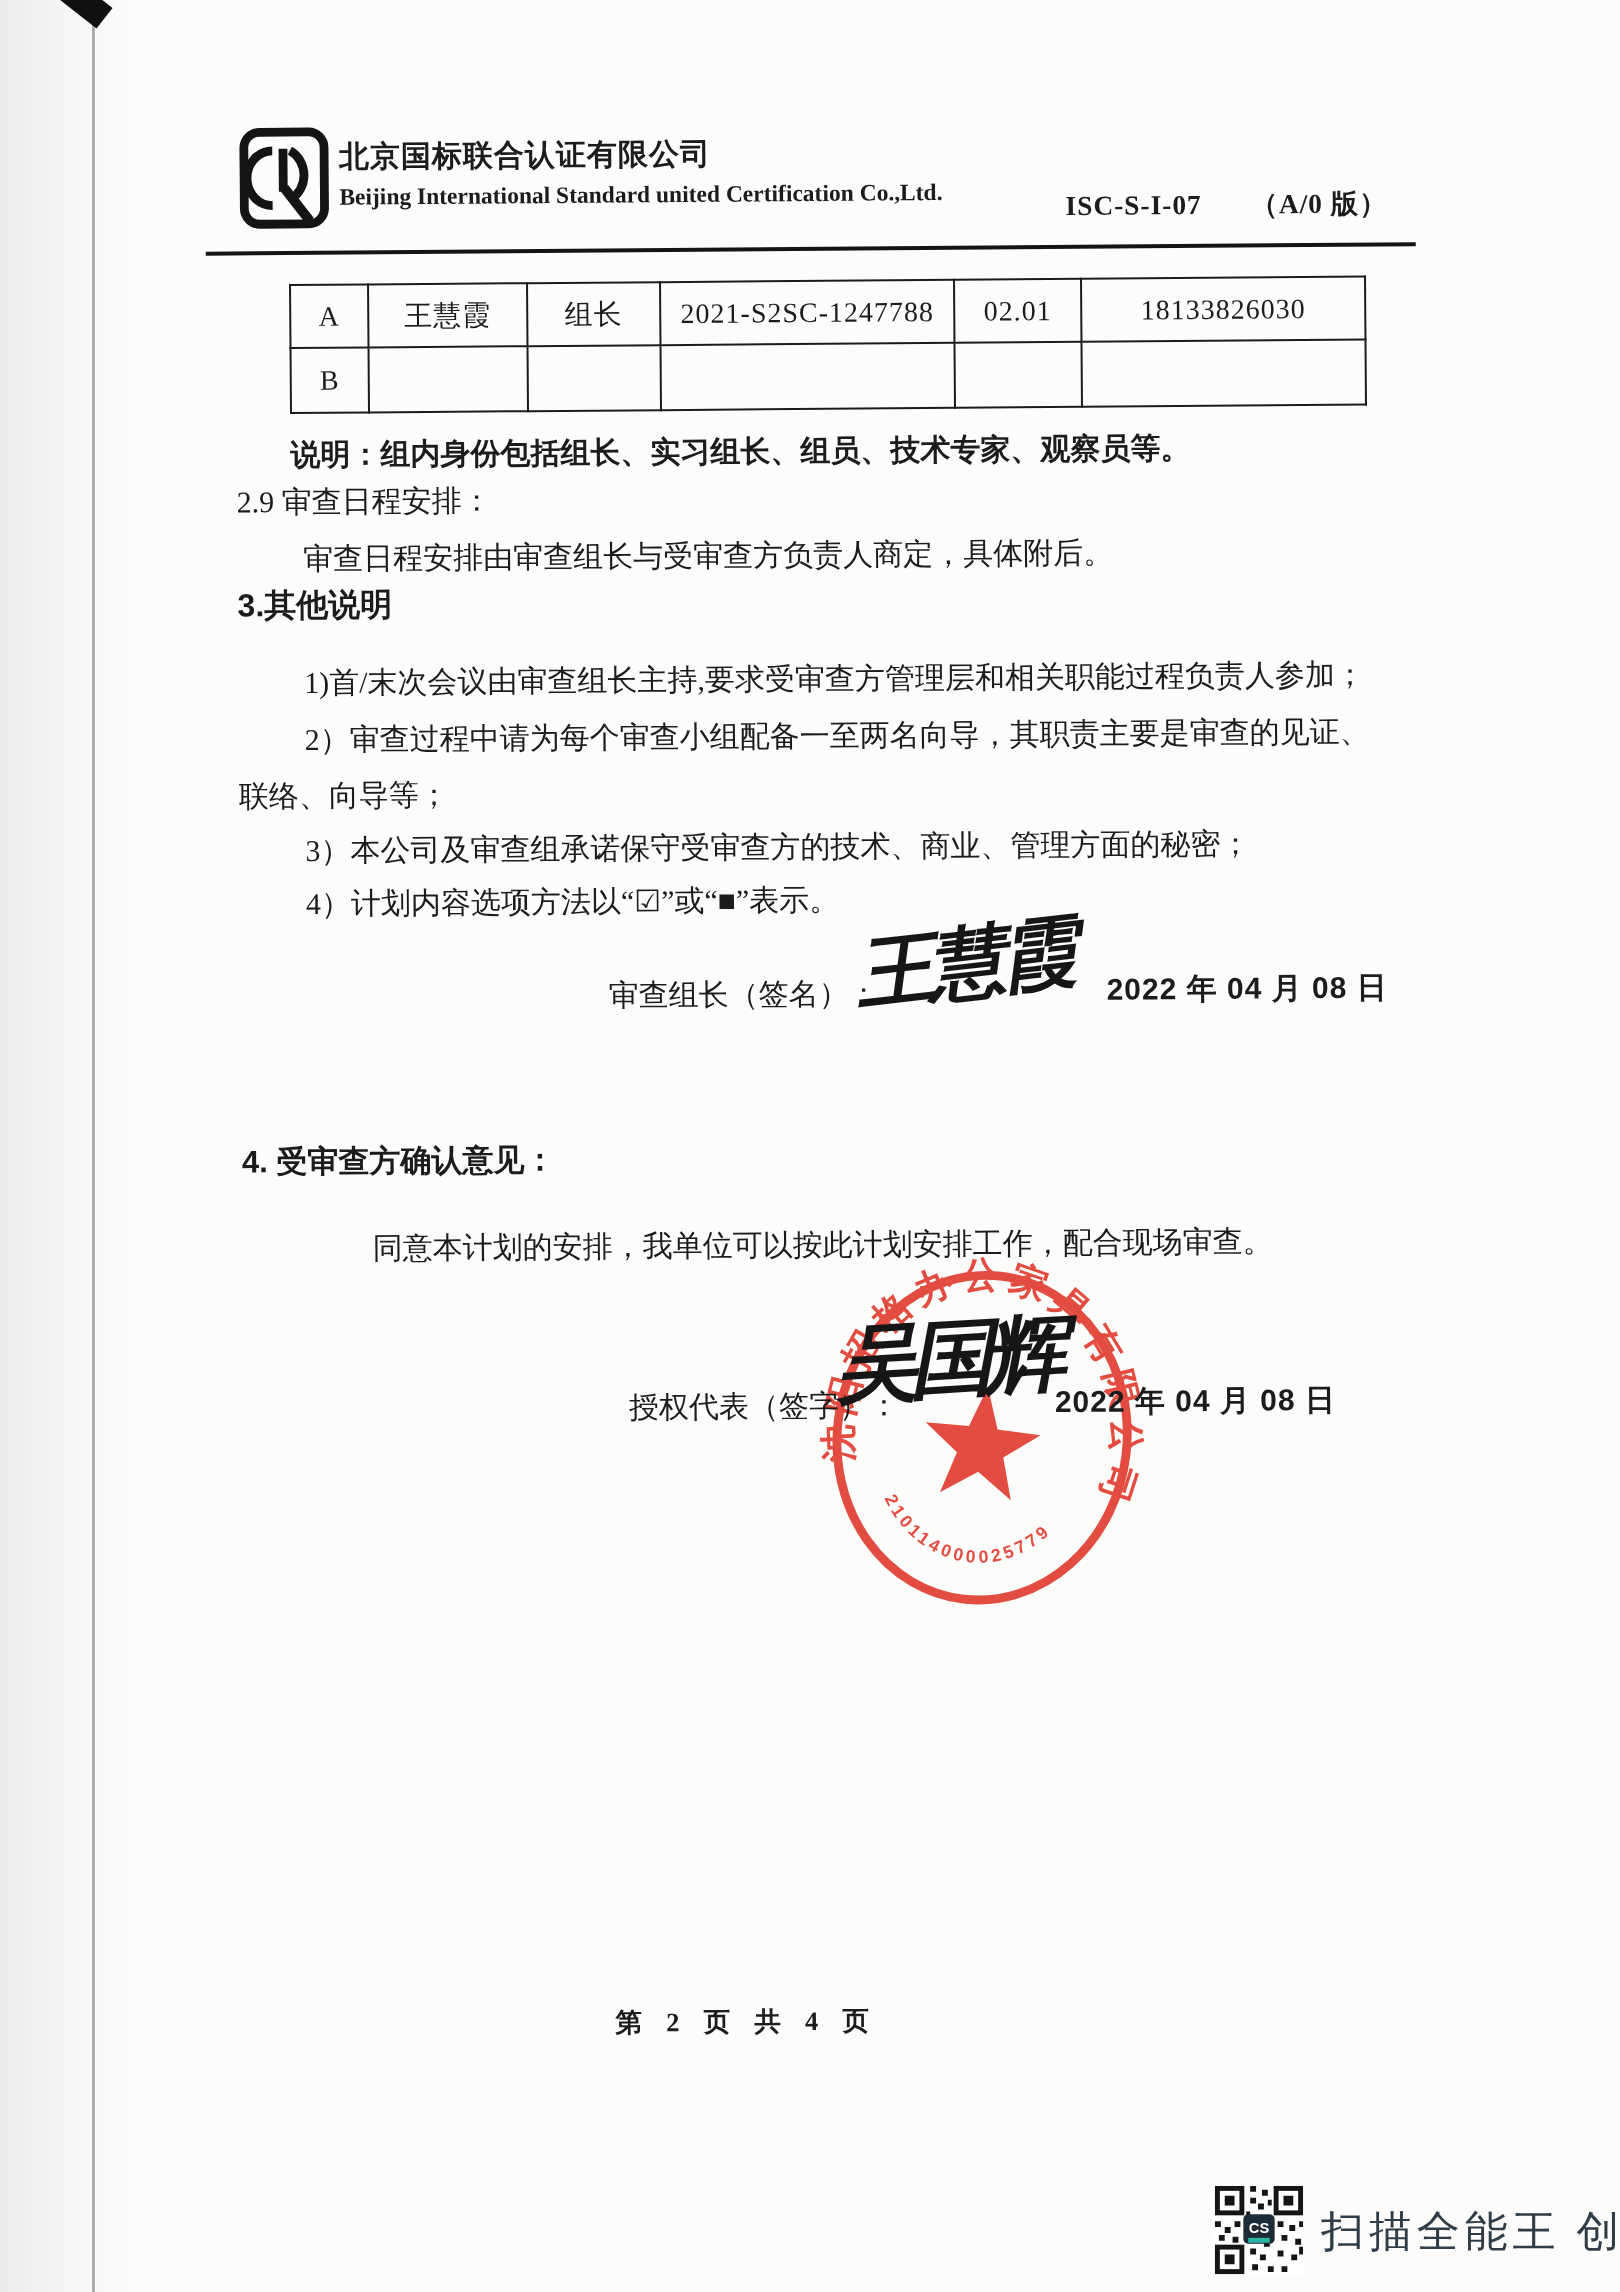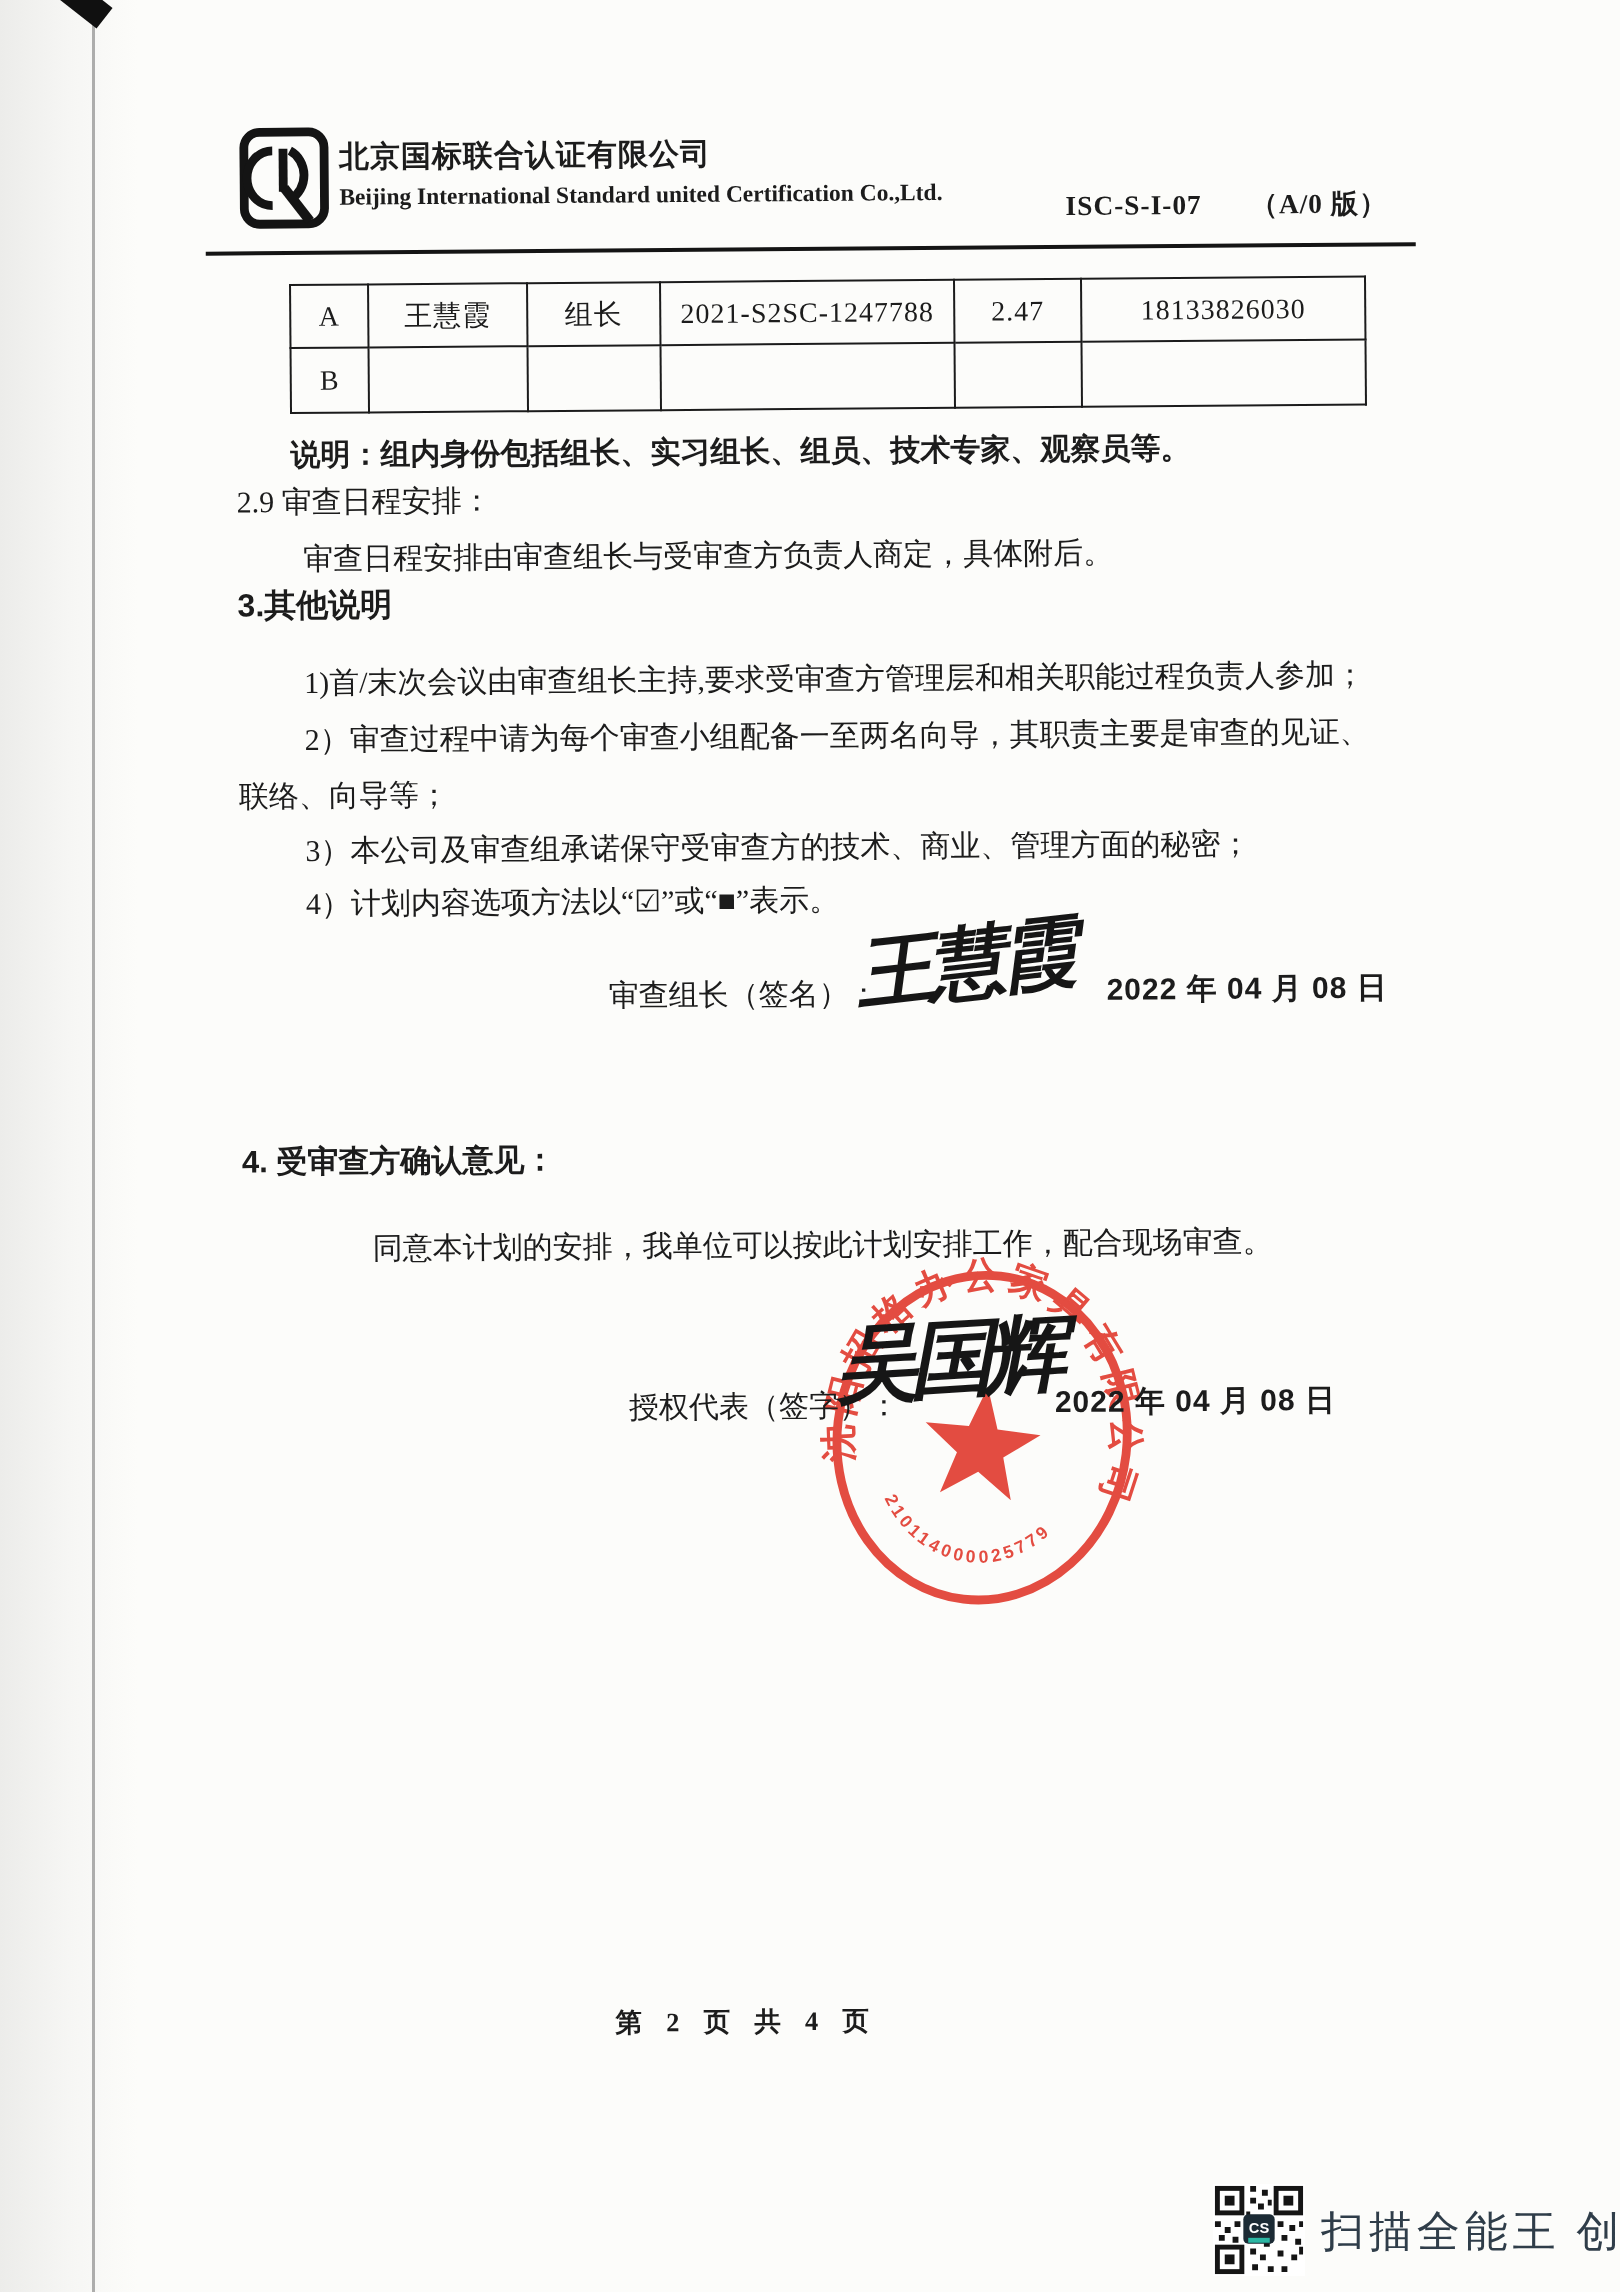--- a/index.html
+++ b/index.html
@@ -71,21 +71,21 @@
         <col style="width:294px">
           <col style="width:127px">
           <col style="width:284px">
       </colgroup>
       <tbody>
           <tr>
         <td>A</td>
         <td>王慧霞</td>
         <td>组长</td>
         <td>2021-S2SC-1247788</td>
-        <td>2.47</td>
+        <td>02.01</td>
         <td>18133826030</td>
       </tr>
       <tr style="height:65px;">
         <td>B</td>
         <td></td>
         <td></td>
         <td></td>
         <td></td>
         <td></td>
       </tr>

